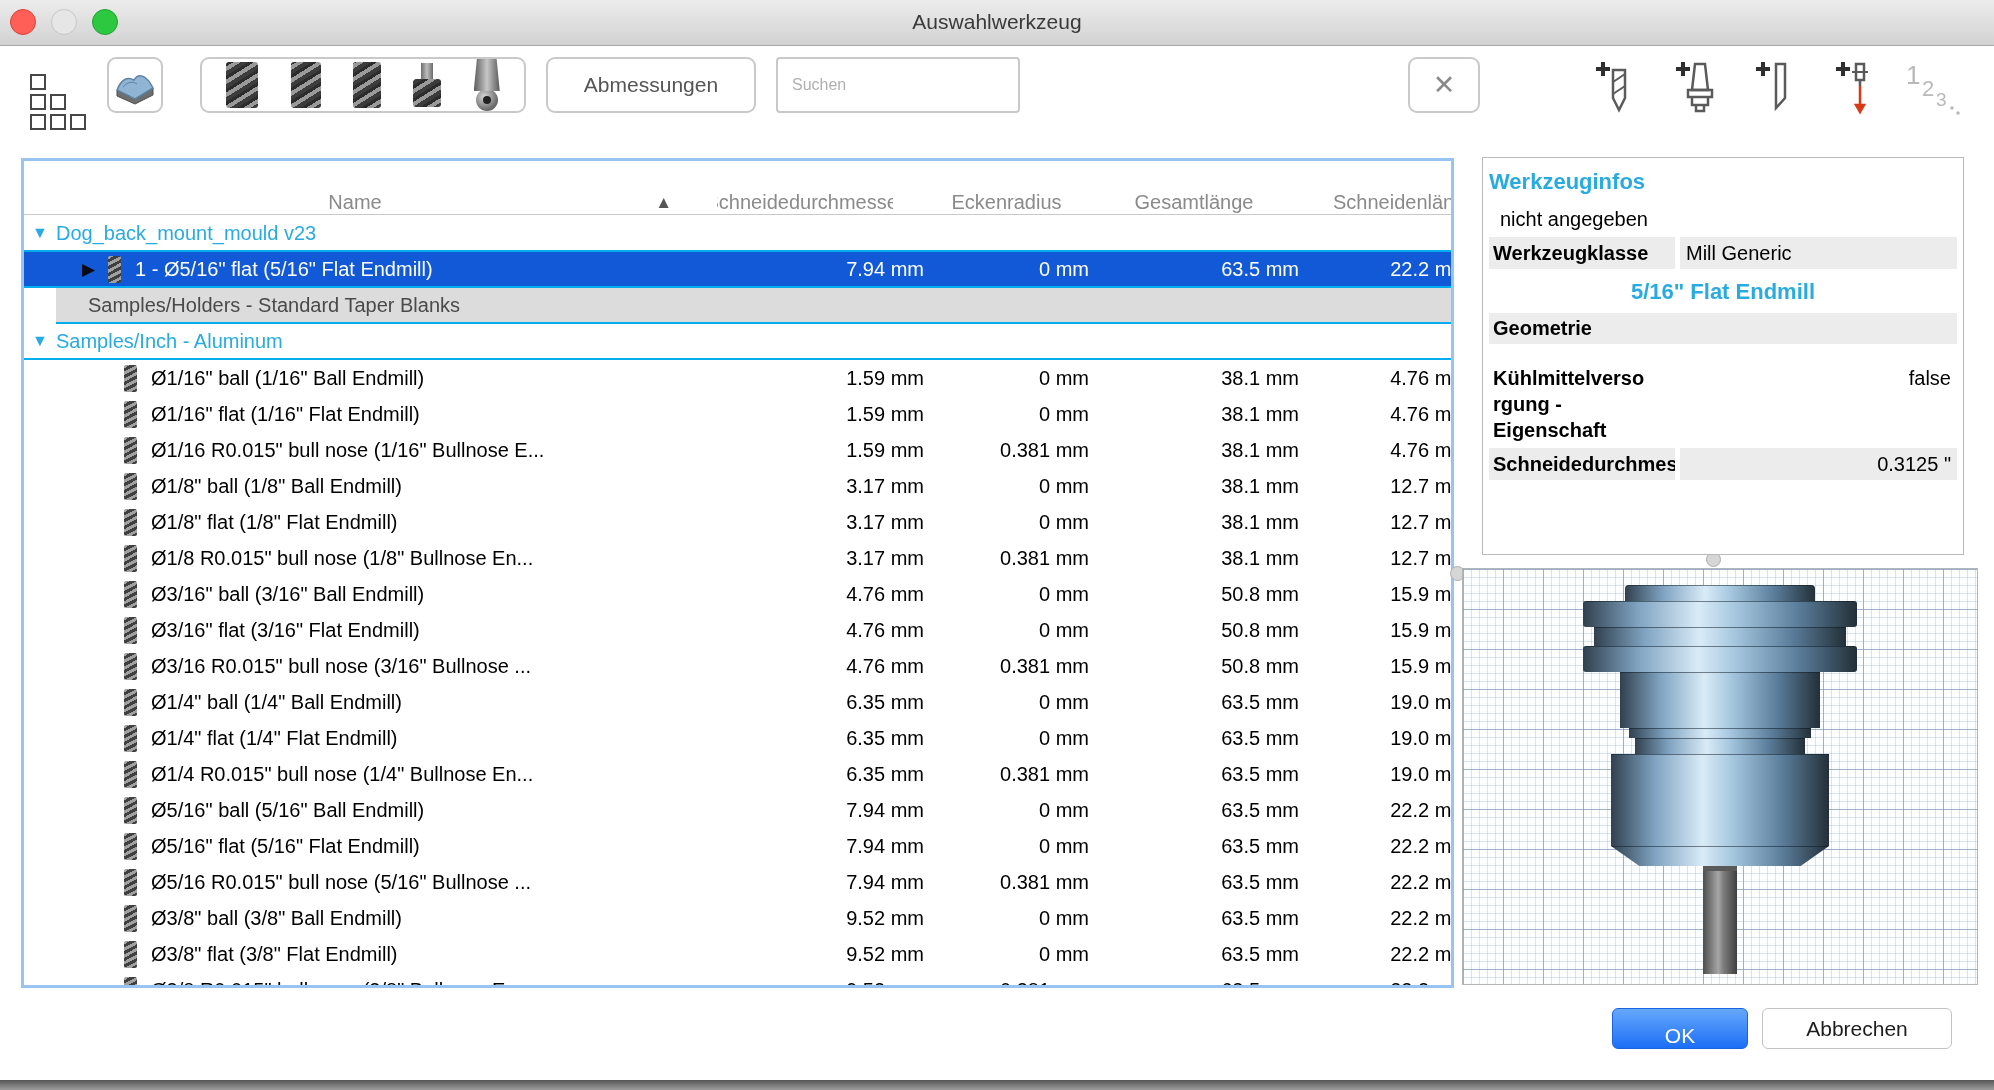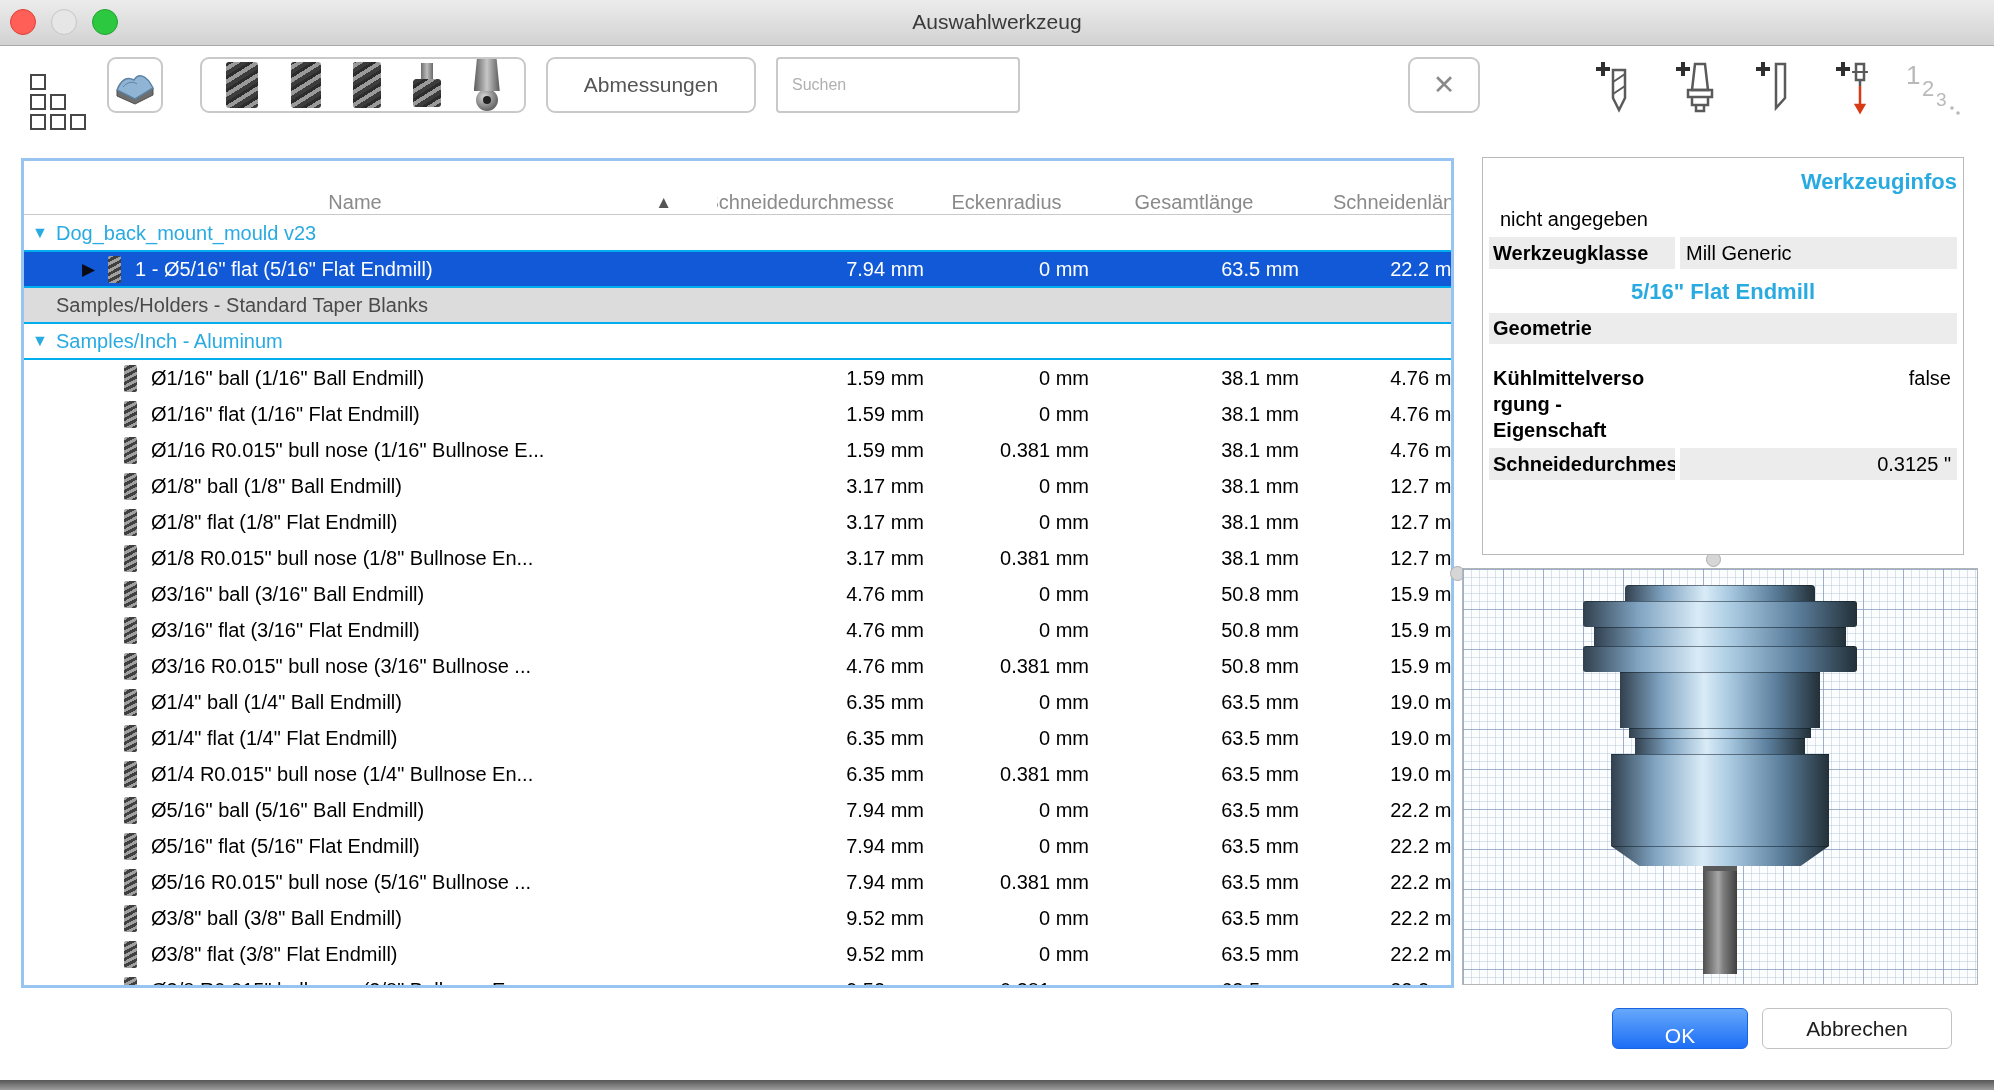--- a/index.html
+++ b/index.html
@@ -57,41 +57,41 @@
   .h-d1 .clipc{width:176px;overflow:hidden;display:inline-flex;justify-content:center;}
   .h-d1 .clipc span{white-space:nowrap;}
   .h-d2{width:165px;text-align:center;flex:none;}
   .h-d3{width:210px;text-align:center;flex:none;}
   .h-d4{width:169px;text-align:center;flex:none;padding-left:34px;white-space:nowrap;overflow:visible;}
   .sortglyph{position:absolute;right:14px;top:2px;font-size:17px;color:#555;}
   .tbody{position:absolute;left:0;top:55px;width:1444px;bottom:0;overflow:hidden;}
   .trow{display:flex;align-items:center;height:36px;font-size:20px;flex:none;width:1444px;}
   .trow.group{color:#29abe2;border-bottom:2px solid #00aeef;}
   .trow.group .tri{margin-left:8px;font-size:16px;width:24px;color:#29abe2;}
-  .trow.group_collapsed{background:#dcdcdc;color:#4a4a4a;padding-left:32px;border-bottom:2px solid #00aeef;}
+  .trow.group_collapsed{background:#dcdcdc;color:#4a4a4a;padding-left:32px;border-bottom:2px solid #00aeef;margin-left:32px;}
   .trow.selected{background:#1159d6;color:#fff;border-bottom:2px solid #00aeef;}
   .c-name{width:662px;display:flex;align-items:center;overflow:hidden;flex:none;padding-left:100px;}
   .trow.selected .c-name{padding-left:58px;}
   .disc{width:26px;font-size:17px;color:#0a0a14;}
   .bit{width:13px;height:27px;flex:none;margin-right:14px;border-radius:2px;
        background:repeating-linear-gradient(-28deg,#3f3f3f 0 3px,#a0a0a0 3px 6px);}
   .c-d1{width:238px;text-align:right;flex:none;}
   .c-d2{width:165px;text-align:right;flex:none;}
   .c-d3{width:210px;text-align:right;flex:none;}
   .c-d4{width:169px;text-align:right;flex:none;}
 
   
   .grip{position:absolute;width:15px;height:15px;border-radius:50%;background:#d6d6d6;border:1px solid #aeaeae;}
   .grip.v{left:1450px;top:566px;}
   .grip.h{left:1706px;top:552px;}
 
   
   .info{position:absolute;left:1482px;top:157px;width:482px;height:398px;border:1px solid #b9b9b9;
         background:#fff;padding:5px 6px;overflow:hidden;font-size:20px;}
-  .info-title{text-align:right;color:#29abe2;font-weight:bold;font-size:22px;padding:6px 0 8px;}
+  .info-title{text-align:left;color:#29abe2;font-weight:bold;font-size:22px;padding:6px 0 8px;}
   .irow{display:flex;margin-bottom:2px;}
   .ilabel{width:186px;flex:none;font-weight:bold;line-height:1.3;padding:3px 26px 3px 4px;
           overflow-wrap:anywhere;}
   .ival{flex:1;margin-left:5px;padding:3px 6px;line-height:1.3;}
   .irow.shaded .ilabel,.irow.shaded .ival{background:#ececec;}
   .irow .ival.right{text-align:right;}
   .ilabel.clip{white-space:nowrap;overflow:hidden;overflow-wrap:normal;}
   .isection{text-align:center;color:#29abe2;font-weight:bold;font-size:22px;padding:8px 0;}
   .iband{background:#ececec;font-weight:bold;padding:4px 4px;margin-bottom:18px;}
 

